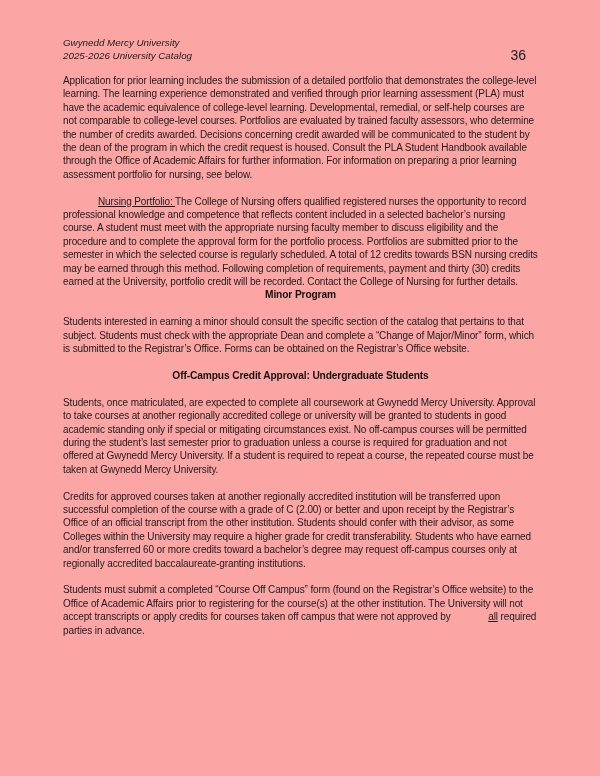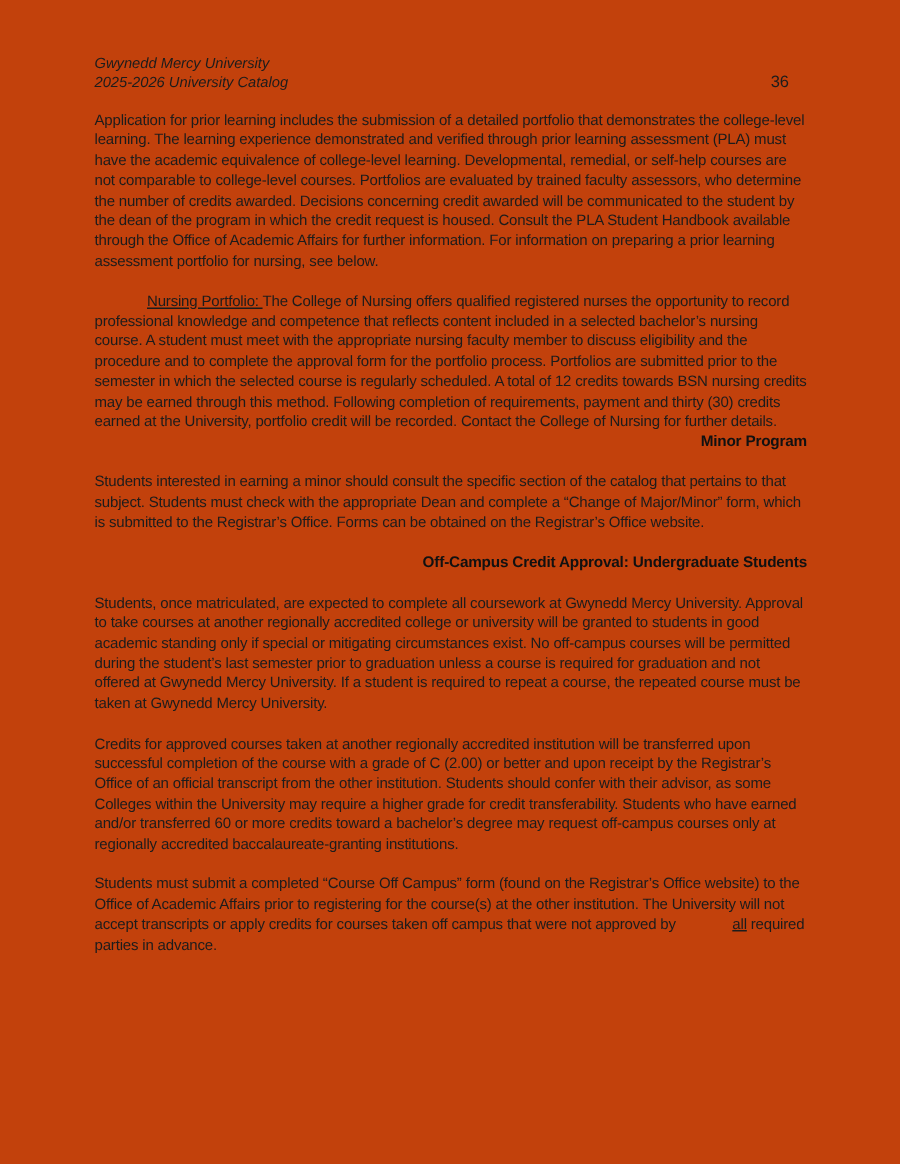--- a/index.html
+++ b/index.html
@@ -7,50 +7,50 @@
     width: 600px; height: 776px;
     background: #ffffff;
     font-family: "Liberation Sans", sans-serif;
     color: #1c1c1c;
   }
   .page {
     box-sizing: border-box;
     width: 600px; height: 776px;
     padding: 36px 62px 0 63px;
     overflow: hidden;
-    background: #c2410c;
+    background: #fca5a5;
   }
   .page-header {
     display: flex;
     justify-content: space-between;
     align-items: flex-end;
     margin-bottom: 12px;
   }
   .header-left {
     font-style: italic;
     font-size: 9.8px;
     line-height: 13px;
   }
   .page-number {
-    font-size: 11px;
+    font-size: 14px;
     line-height: 13px;
     padding-right: 12px;
     font-style: normal;
   }
   .page-body {
     font-size: 10px;
     line-height: 13.4px;
     letter-spacing: -0.12px;
     text-align: left;
   }
   .page-body p { margin: 0 0 13.4px 0; }
   .page-body p.tight { margin-bottom: 0; }
   .heading {
     font-weight: bold;
-    text-align: right;
+    text-align: center;
     font-size: 10.2px;
     line-height: 13.4px;
     margin: 0 0 13.4px 0;
     color: #111111;
   }
   .italic { }
   .underline { text-decoration: underline; margin-left: 35px; }
 </style>
 </head>
 <body>

